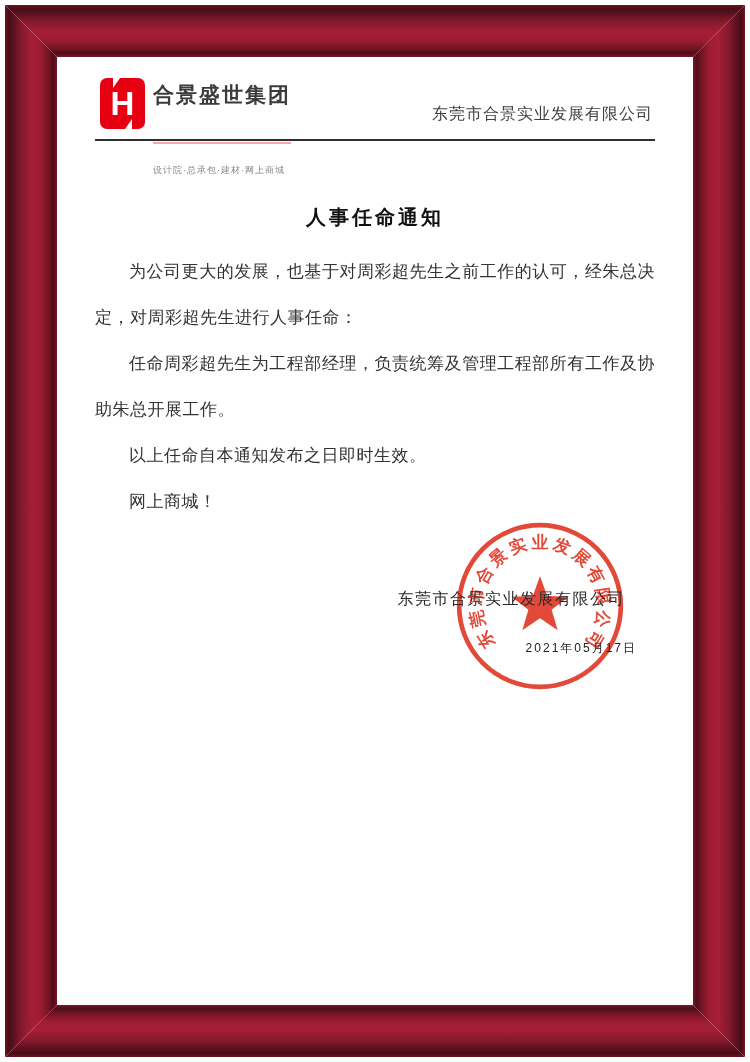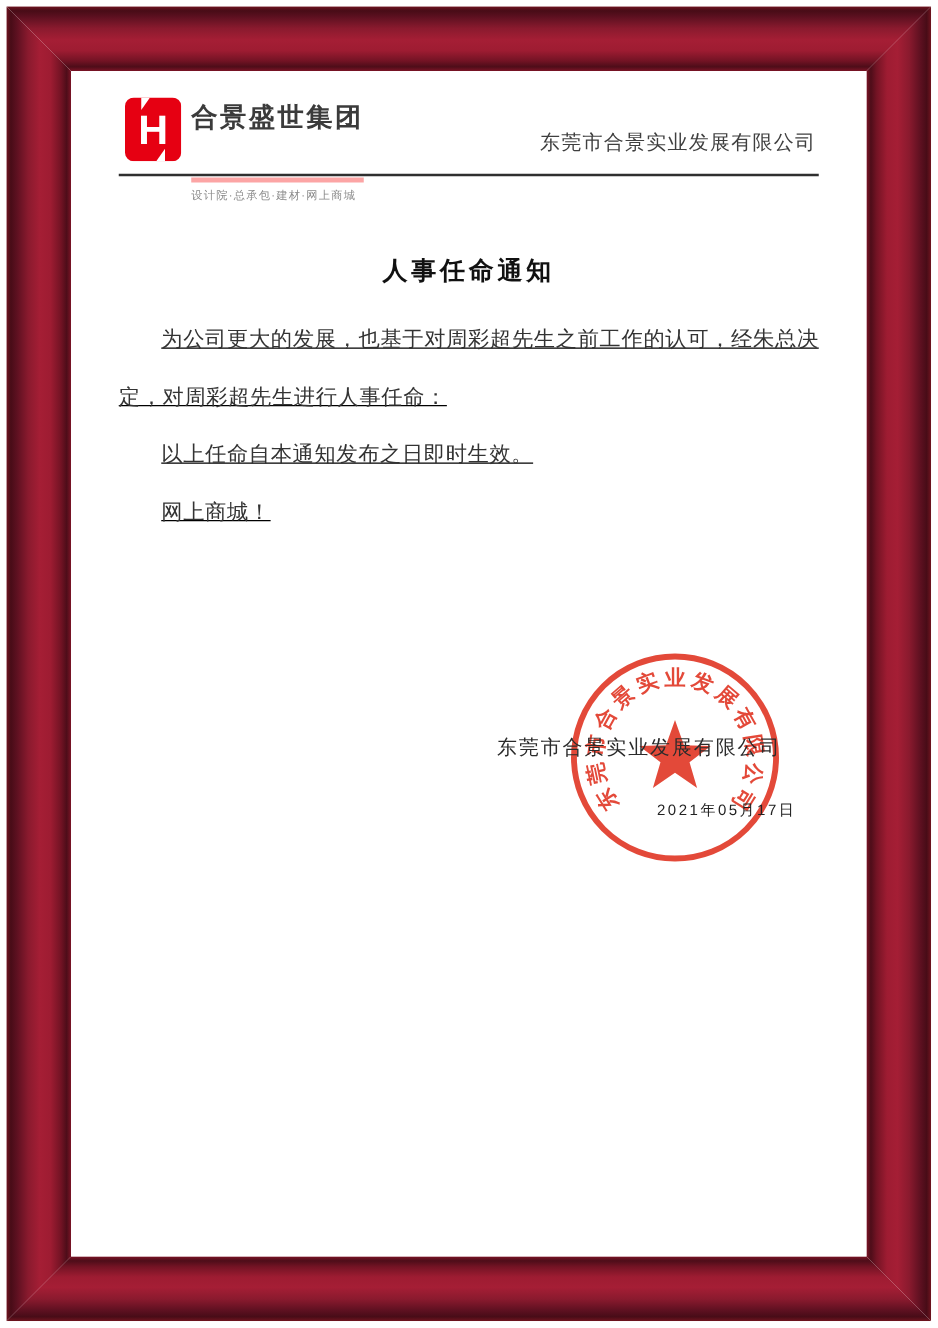--- a/index.html
+++ b/index.html
@@ -29,27 +29,27 @@
   
   .doc{position:absolute;left:57px;top:57px;right:57px;bottom:57px;background:#ffffff;}
   .doc-inner{position:relative;width:100%;height:100%;padding:0 38px;box-sizing:border-box;}
 
   
   .header{position:relative;margin-top:21px;height:61px;}
   .logo{position:absolute;left:5px;top:0;display:flex;align-items:flex-start;}
   .logo-icon{width:45px;height:51px;margin-right:8px;}
   .logo-txt{display:flex;flex-direction:column;justify-content:space-between;padding-top:4px;gap:28px;}
   .logo-name{font-size:21px;font-weight:700;color:#3b3b3b;letter-spacing:2px;line-height:26px;}
-  .logo-tagline{font-size:9px;color:#8a8a8a;letter-spacing:1px;margin-top:6px;border-top:4px solid #fca5a5;padding-top:4px;}
+  .logo-tagline{font-size:9px;color:#8a8a8a;letter-spacing:1px;margin-top:6px;border-top:2px solid #fca5a5;padding-top:20px;}
   .header-company{position:absolute;right:2px;bottom:14px;font-size:16px;color:#3f3f3f;letter-spacing:1px;}
   .header-rule{height:2px;background:#2f2f2f;margin-top:0;}
 
   
   .title{margin-top:60px;text-align:center;font-size:20px;font-weight:700;color:#111;letter-spacing:3px;line-height:32px;}
-  .paragraphs{margin-top:16px;text-decoration:underline;}
+  .paragraphs{margin-top:16px;}
   .paragraphs p{margin:0;font-size:17px;color:#333;line-height:46px;text-indent:2em;letter-spacing:0.5px;text-align:justify;}
 
   
   .sig{position:absolute;top:506px;right:56px;text-align:right;}
   .sig-company{font-size:16px;color:#2b2b2b;letter-spacing:1.5px;line-height:30px;padding-right:12px;}
   .sig-date{font-size:12px;color:#222;letter-spacing:2px;line-height:30px;margin-top:19px;}
 
   
   .seal{position:absolute;left:389px;top:434px;width:188px;height:188px;opacity:0.88;}
 </style>
@@ -80,20 +80,21 @@
         </div>
       </div>
       <div class="header-company">东莞市合景实业发展有限公司</div>
     </div>
     <div class="header-rule"></div>
 
     <div class="title">人事任命通知</div>
 
     <div class="paragraphs">
       <p>为公司更大的发展，也基于对周彩超先生之前工作的认可，经朱总决定，对周彩超先生进行人事任命：</p>
+      <p>任命周彩超先生为工程部经理，负责统筹及管理工程部所有工作及协助朱总开展工作。</p>
       <p>以上任命自本通知发布之日即时生效。</p>
       <p>网上商城！</p>
     </div>
 
     <svg class="seal" viewBox="-100 -100 200 200" xmlns="http://www.w3.org/2000/svg">
       <circle cx="0" cy="0" r="86" fill="none" stroke-width="5" stroke="#e0301e"></circle>
       <path d="M0,-32 L7.64,-10.52 L30.43,-9.89 L12.36,4.02 L18.81,25.89 L0,13 L-18.81,25.89 L-12.36,4.02 L-30.43,-9.89 L-7.64,-10.52 Z" fill="#e0301e"></path>
       <g id="seal-text-group">
           <text transform="rotate(-122) translate(0,-62)" text-anchor="middle" font-size="18" font-weight="600" fill="#e0301e">东</text>
           <text transform="rotate(-101.66666666666667) translate(0,-62)" text-anchor="middle" font-size="18" font-weight="600" fill="#e0301e">莞</text>

